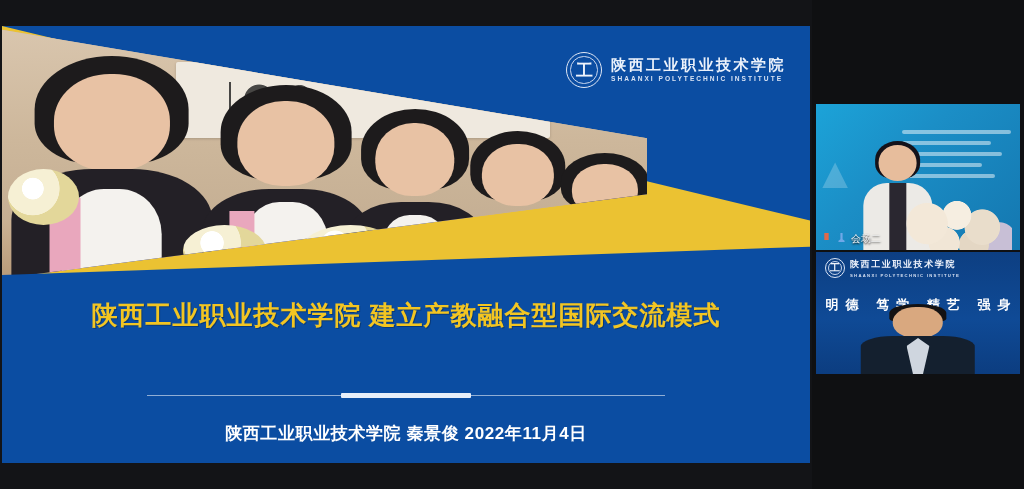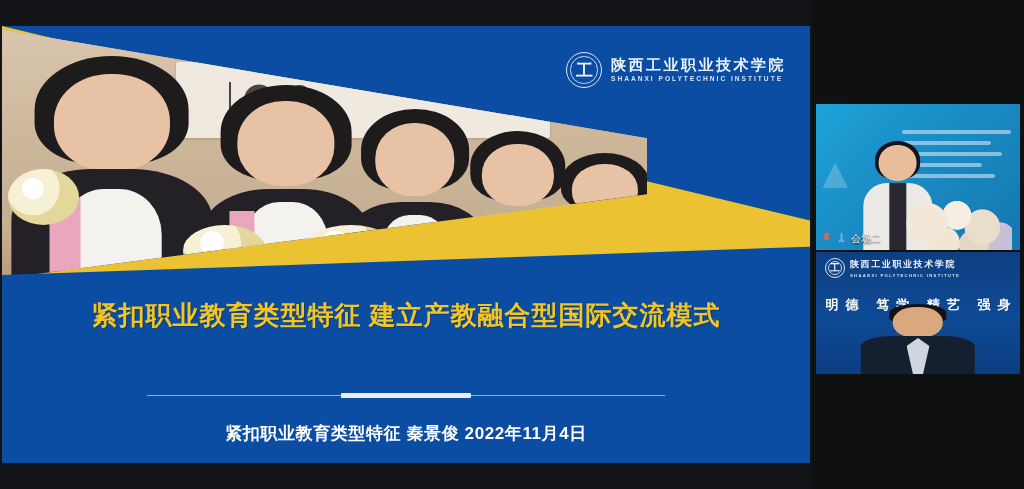--- a/index.html
+++ b/index.html
@@ -255,23 +255,23 @@
       <div class="logo-wrap">
         <div class="logo-mark">
           <span class="glyph">工</span>
         </div>
         <div class="logo-text">
           <div class="logo-cn">陕西工业职业技术学院</div>
           <div class="logo-en">SHAANXI POLYTECHNIC INSTITUTE</div>
         </div>
       </div>
 
-      <div class="slide-title">紧扣职业教育类型特征 建立产教融合型国际交流模式</div>
+      <div class="slide-title">陕西工业职业技术学院 建立产教融合型国际交流模式</div>
       <div class="rule"></div>
-      <div class="slide-sub">紧扣职业教育类型特征  秦景俊   2022年11月4日</div>
+      <div class="slide-sub">陕西工业职业技术学院  秦景俊   2022年11月4日</div>
 
     </div>
   </div>
 
   <div id="rail">
 
     <div class="tile" id="tile-1">
       <div class="t1-bg">
         <div class="t1-logo"></div>
         <div class="t1-lines">

